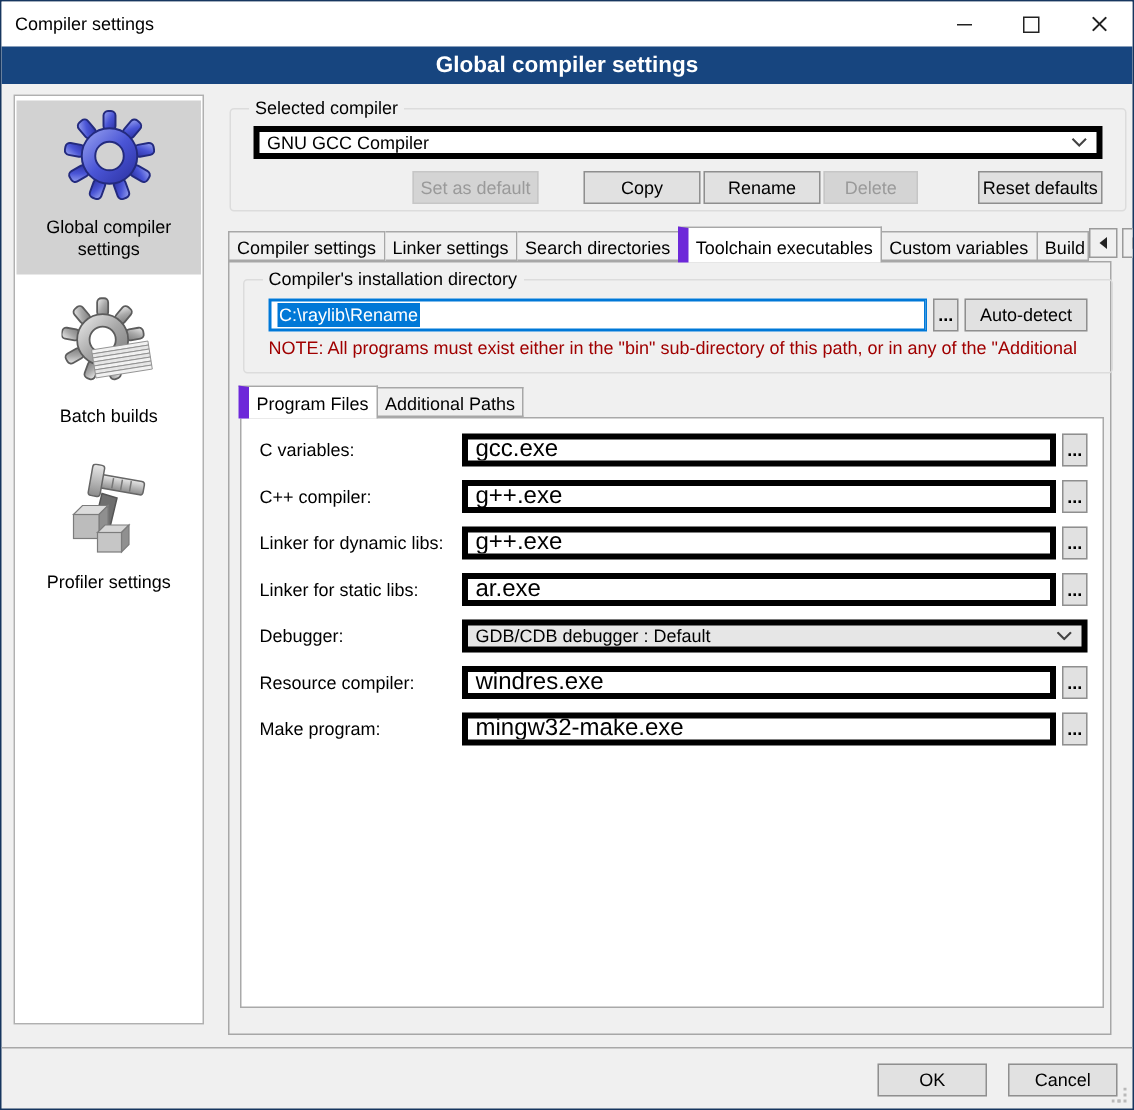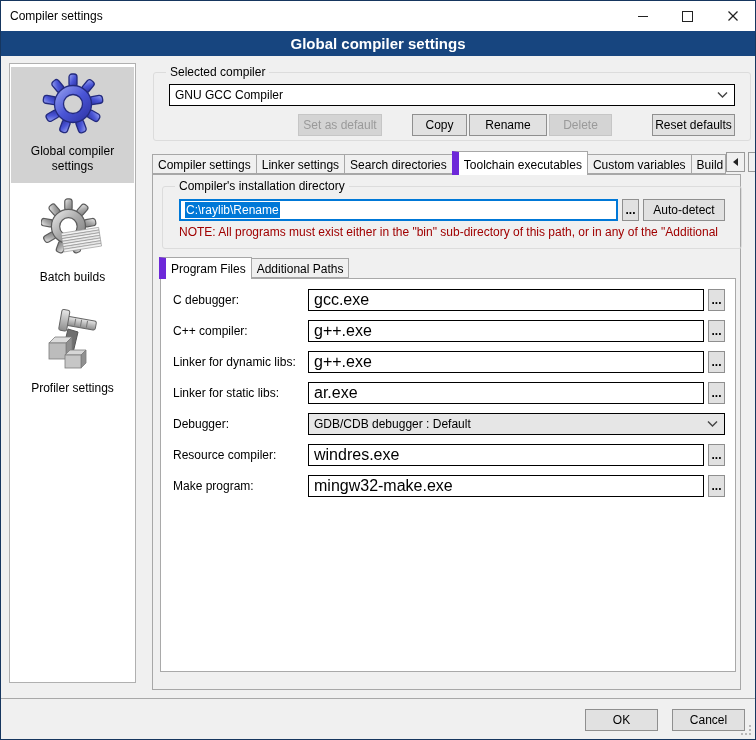--- a/index.html
+++ b/index.html
@@ -20,31 +20,31 @@
   .sb-item{display:flex;flex-direction:column;align-items:center;padding:5px 2px 9px;margin:0 1px;}
   .sb-item.selected{background:#d2d2d2;}
   .sb-item + .sb-item{margin-top:10px;}
   .sb-label{margin-top:8px;text-align:center;line-height:15px;}
   
   .fs{position:absolute;box-sizing:border-box;border:1px solid #dcdcdc;border-radius:3px;}
   .fs legend{font-size:12px;padding:0 4px;margin-left:3px;}
   .btn{box-sizing:border-box;height:22px;background:#e1e1e1;border:1px solid #8f8f8f;font-family:"Liberation Sans",sans-serif;
        font-size:12px;color:#000;padding:0;cursor:default;}
   .btn:disabled{background:#d4d4d4;border-color:#c6c6c6;color:#9a9a9a;}
-  .tinput,.combo{box-sizing:border-box;height:22px;border:1px solid #000000;background:#fff;display:flex;
+  .tinput,.combo{box-sizing:border-box;height:22px;border:4px solid #000000;background:#fff;display:flex;
        align-items:center;padding:0 6px 0 5px;overflow:hidden;white-space:nowrap;}
   input.tinput{display:block;padding:2px 5px;font-family:"Liberation Sans",sans-serif;font-size:16px;}
   .combo .chev{margin-left:auto;flex:0 0 auto;}
   .combo.gray{background:#e6e6e6;}
   
   .selcomp{left:150px;top:64px;width:598px;height:76px;}
   .selcomp .combo{margin:1px 6px 0 6px;}
   .btnrow{display:flex;justify-content:flex-end;gap:2px;margin:8px 6px 0 6px;}
   .b-setdef{width:84px;}
-  .b-copy{width:55px;margin-left:28px;}
+  .b-copy{width:78px;margin-left:28px;}
   .b-rename{width:78px;}
   .b-delete{width:63px;}
   .b-reset{width:83px;margin-left:38px;}
   
   .tabstrip{position:absolute;left:151px;top:150px;width:589px;height:24px;display:flex;align-items:flex-end;z-index:2;}
   .tab{box-sizing:border-box;height:20px;margin-bottom:1px;padding:3px 5px 0;border:1px solid #a7a7a7;border-left:none;
        background:#f0f0f0;white-space:nowrap;font-size:12px;}
   .tab:first-child{border-left:1px solid #a7a7a7;}
   .tab.active{height:24px;margin-bottom:0;background:#fff;border-left:7px solid #6d28d9;margin-left:-1px;
        border-bottom:none;padding-top:6px;position:relative;z-index:3;}
@@ -242,21 +242,21 @@
       <div class="note">NOTE: All programs must exist either in the "bin" sub-directory of this path, or in any of the "Additional</div>
     </fieldset>
 
     <div class="subtabs">
       <div class="tab active">Program Files</div>
       <div class="tab">Additional Paths</div>
     </div>
 
     <div class="subpage">
       <div class="frow">
-        <span class="flabel">C debugger:</span>
+        <span class="flabel">C variables:</span>
         <input class="tinput" value="gcc.exe" style="">
         <button class="btn dots">...</button>
       </div>
       <div class="frow">
         <span class="flabel">C++ compiler:</span>
         <input class="tinput" value="g++.exe" style="">
         <button class="btn dots">...</button>
       </div>
       <div class="frow">
         <span class="flabel">Linker for dynamic libs:</span>

